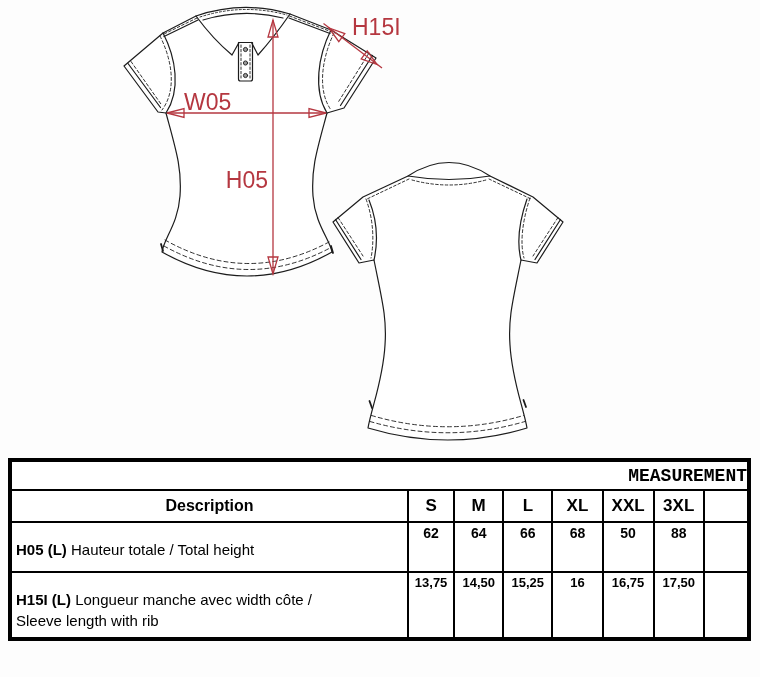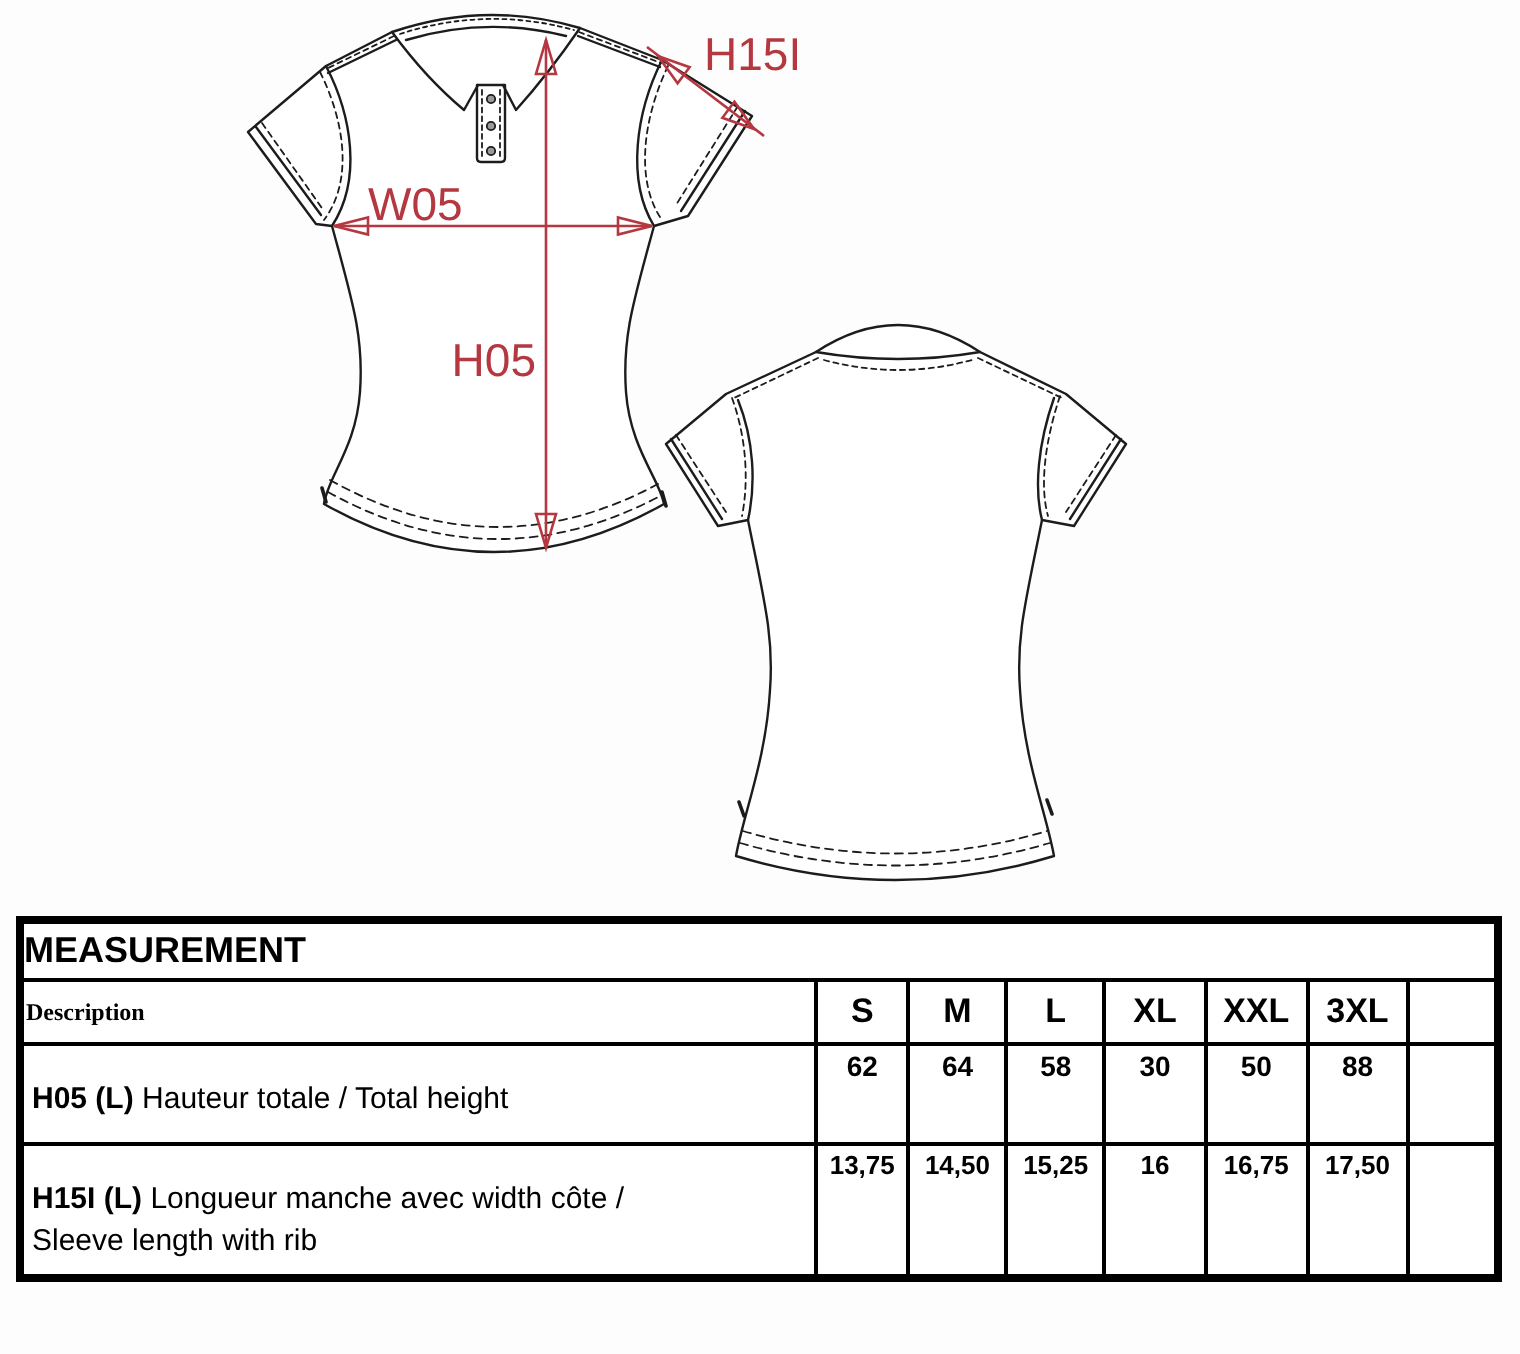--- a/index.html
+++ b/index.html
@@ -4,23 +4,23 @@
 <style>
   html,body{margin:0;padding:0;background:#ffffff;}
   #stage{position:relative;width:760px;height:677px;background:#fdfdfd;overflow:hidden;
          font-family:"Liberation Sans",sans-serif;}
   #drawing{position:absolute;left:0;top:0;}
   .dim-label{fill:#b53740;font-size:23px;font-family:"Liberation Sans",sans-serif;}
 
   table.meas{position:absolute;left:8px;top:458px;width:743px;border-collapse:collapse;
              table-layout:fixed;border:4px solid #000;background:#fff;}
   table.meas th,table.meas td{border:2px solid #000;margin:0;}
-  .title-cell{height:27px;font-size:18px;font-weight:bold;text-align:left;
-              vertical-align:middle;padding:0;}
-  .desc-head{height:28px;font-size:12px;font-weight:bold;text-align:left;vertical-align:middle;font-family:Liberation Serif, serif;}
+  .title-cell{height:27px;font-size:18px;font-weight:bold;text-align:right;
+              vertical-align:middle;padding:0;font-family:Liberation Mono, monospace;}
+  .desc-head{height:28px;font-size:16px;font-weight:bold;text-align:center;vertical-align:middle;}
   .size-head{font-size:17px;font-weight:bold;text-align:center;vertical-align:middle;padding:0;}
   td.desc{vertical-align:top;text-align:left;font-size:15px;line-height:21px;
           padding:16px 6px 2px 4px;}
   td.desc b{font-weight:bold;}
   td.desc .rest{white-space:pre-line;}
   td.val{vertical-align:top;text-align:center;font-weight:bold;font-size:14px;padding-top:2px;}
   tr.r3 td.val{font-size:13px;}
   tr.r1 td{height:30px;} tr.r2 td{height:66px;} tr.r3 td{height:46px;}
 </style>
 </head>
@@ -147,22 +147,22 @@
       <th class="size-head">L</th>
       <th class="size-head">XL</th>
       <th class="size-head">XXL</th>
       <th class="size-head">3XL</th>
       <th class="size-head"></th>
     </tr>
     <tr class="r1">
       <td class="desc"><b>H05 (L)</b> <span class="rest">Hauteur totale / Total height</span></td>
       <td class="val">62</td>
       <td class="val">64</td>
-      <td class="val">58</td>
-      <td class="val">30</td>
+      <td class="val">66</td>
+      <td class="val">68</td>
       <td class="val">50</td>
       <td class="val">88</td>
       <td class="val"></td>
     </tr>
     <tr class="r3">
       <td class="desc"><b>H15I (L)</b> <span class="rest">Longueur manche avec width côte /
 Sleeve length with rib</span></td>
       <td class="val">13,75</td>
       <td class="val">14,50</td>
       <td class="val">15,25</td>

